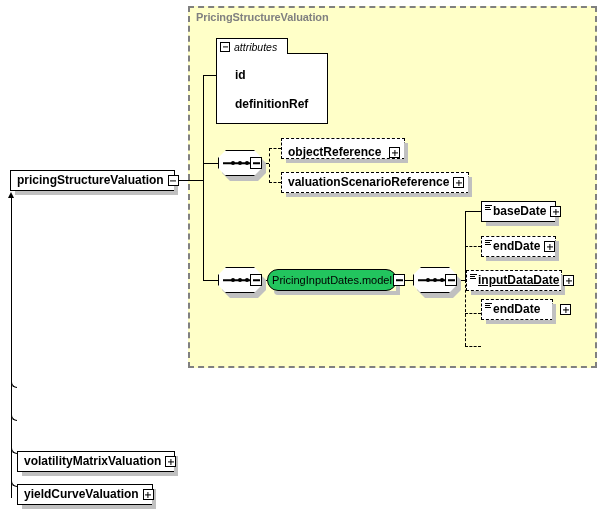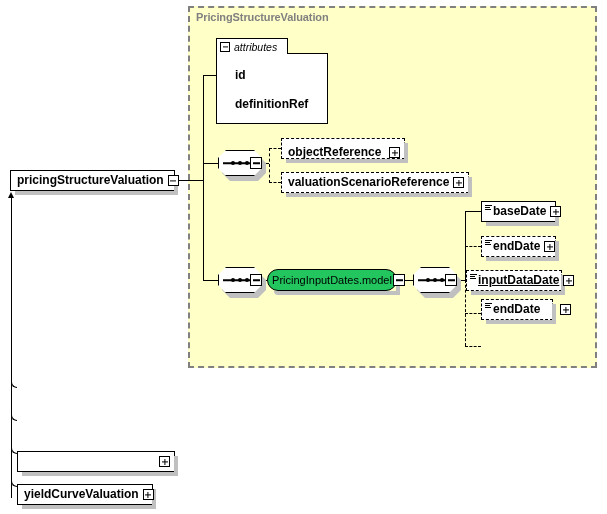--- a/index.html
+++ b/index.html
@@ -329,20 +329,21 @@
   <div class="hook" style="left:11px; top:381px;"></div>
   <div class="hook" style="left:11px; top:414px;"></div>
   <div class="hook" style="left:11px; top:447px;"></div>
   <div class="hook" style="left:11px; top:480px;"></div>
 
 
 
   <div class="ebox" style="left:17px; top:451px; width:158px;">
     <span class="shadow-h"></span>
     <span class="shadow-v"></span>
+    <span class="label">volatilityMatrixValuation</span>
     <span class="expander plus" style="margin-left:auto;"></span>
   </div>
 
   <div class="ebox" style="left:17px; top:484px; width:136px;">
     <span class="shadow-h"></span>
     <span class="shadow-v"></span>
     <span class="label">yieldCurveValuation</span>
     <span class="expander plus" style="margin-left:auto;"></span>
   </div>
 

